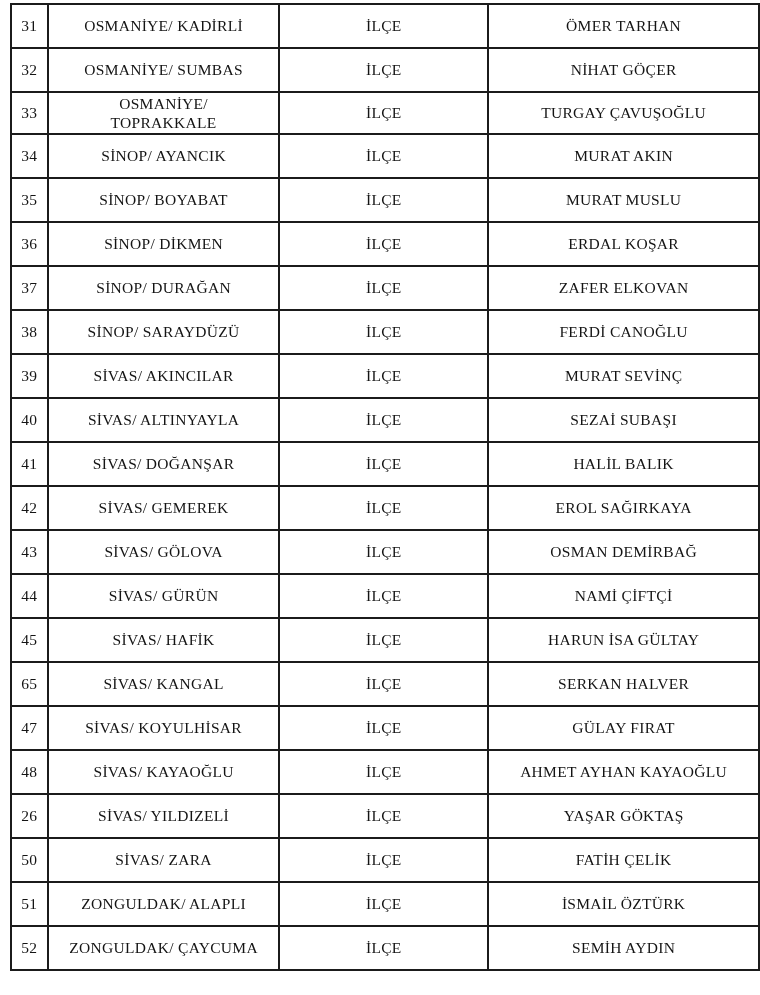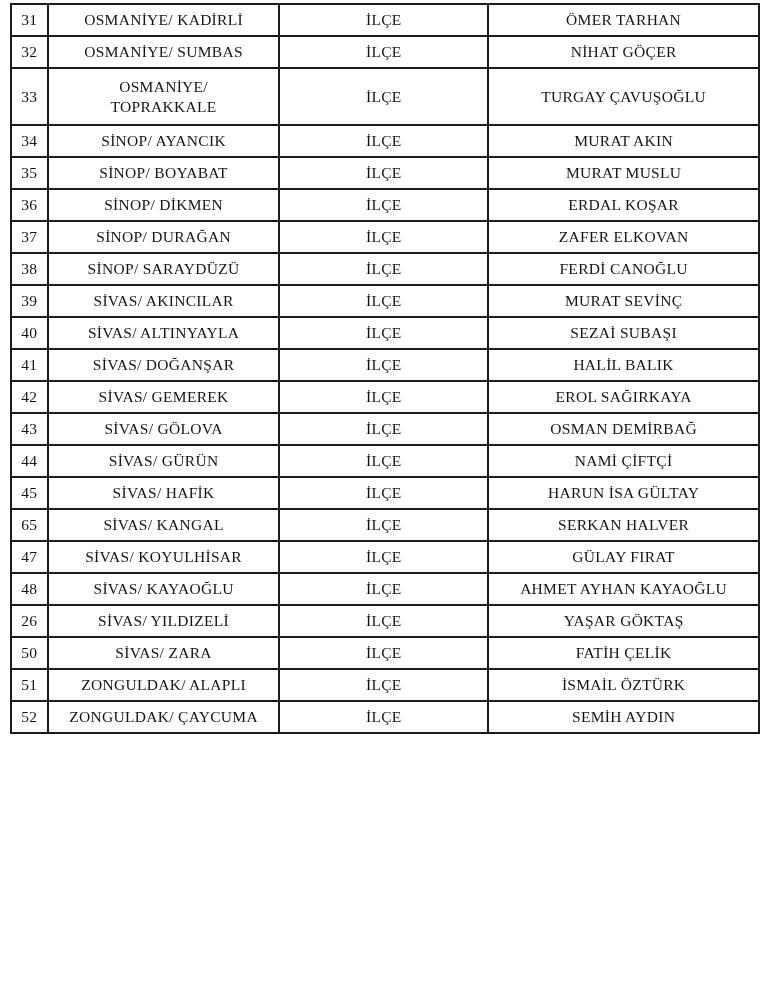--- a/index.html
+++ b/index.html
@@ -27,24 +27,24 @@
     vertical-align: middle;
     font-size: 15.5px;
     line-height: 1.25;
     color: #141414;
     letter-spacing: 0.3px;
     padding: 0 2px;
     white-space: pre-line;
     overflow: hidden;
   }
   table.doc-table tr {
-    height: 32px;
+    height: 44px;
   }
   table.doc-table tr.tall {
-    height: 57px;
+    height: 42px;
   }
   .col-no       { width: 31px; }
   .col-district { width: 228px; }
   .col-type     { width: 206px; margin-left: 40px; }
   .col-name     { width: 268px; }
 </style>
 </head>
 <body>
 
 <table class="doc-table">

